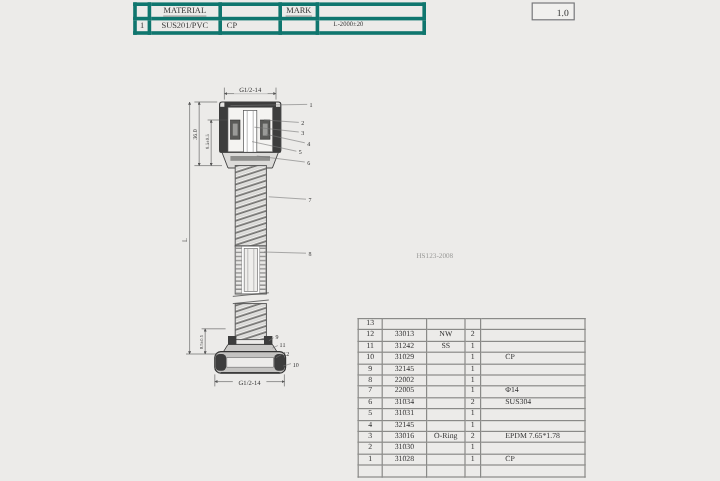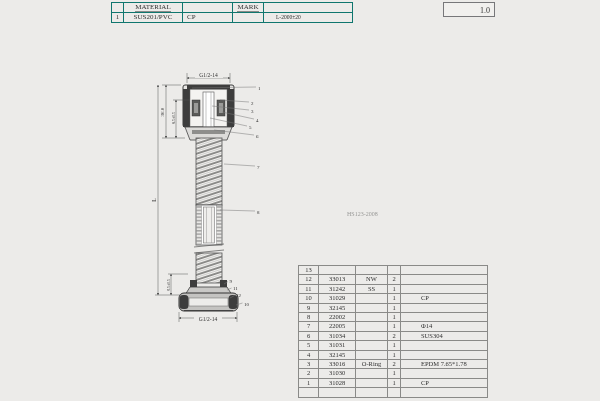--- a/index.html
+++ b/index.html
@@ -9,28 +9,28 @@
     font-family:"Liberation Serif", serif;
     color:#333;
   }
   
   .titleblock{
     position:absolute;left:111px;top:2px;width:241px;
     border-collapse:collapse;table-layout:fixed;
     font-size:7px;color:#333;
   }
   .titleblock td{
-    border:1px solid #0f766e;height:9px;line-height:9px;
+    border:3px solid #0f766e;height:9px;line-height:9px;
     padding:0;text-align:center;overflow:hidden;white-space:nowrap;
   }
   .titleblock .ul{border-bottom:1px solid #8a8a88;display:inline-block;line-height:8px;}
   .titleblock td.small{font-size:5.5px;text-align:left;padding-left:12px;}
   .titleblock td.left{text-align:left;padding-left:4px;}
   .versionbox{
-    position:absolute;left:443px;top:2px;width:52px;height:15px;
+    position:absolute;left:443px;top:2px;width:36px;height:15px;
     border:1px solid #77777a;background:#f1f0ee;
     font-size:8px;line-height:15px;text-align:right;padding-right:4px;
     box-sizing:border-box;
   }
   
   .bom{
     position:absolute;left:298px;top:265px;width:189px;
     border-collapse:collapse;table-layout:fixed;
     font-size:6.5px;color:#333;
   }

